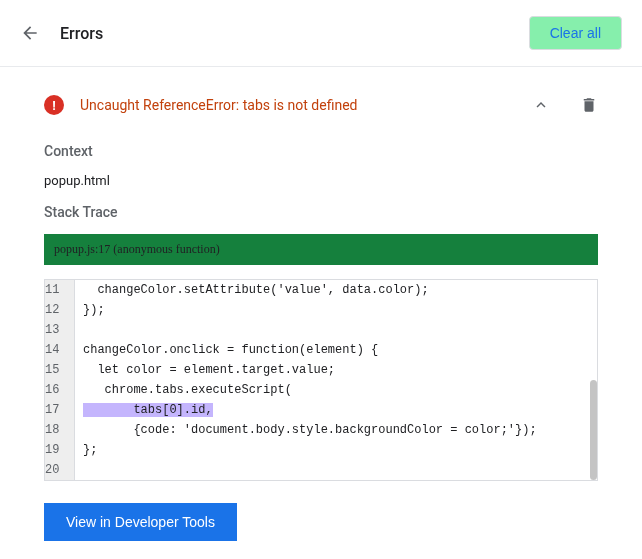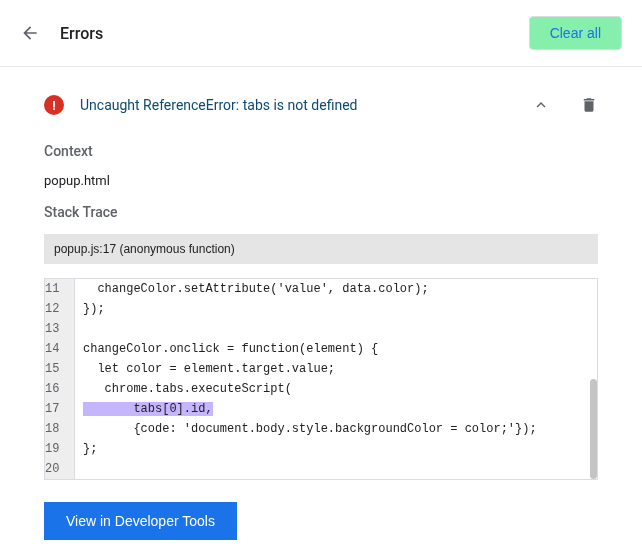--- a/index.html
+++ b/index.html
@@ -62,21 +62,21 @@
       justify-content: center;
       color: #fff;
       font-weight: bold;
       font-size: 13px;
       margin-right: 16px;
       flex-shrink: 0;
     }
     .error-message {
       flex: 1;
       font-size: 14px;
-      color: #0c4a6e;
+      color: #c2410c;
     }
     .chevron-up {
       color: #5f6368;
       cursor: pointer;
       margin-right: 30px;
       display: flex;
     }
     .trash-icon {
       color: #5f6368;
       cursor: pointer;
@@ -88,23 +88,23 @@
       color: #5f6368;
       margin-top: 16px;
       margin-bottom: 14px;
     }
     .context-value {
       font-size: 13px;
       color: #202124;
       margin-bottom: 5px;
     }
     .stack-frame {
-      background: #e5e5e5;
+      background: #15803d;
       padding: 8px 10px;
-      font-family: Liberation Sans, sans-serif;
+      font-family: Liberation Serif, serif;
       font-size: 12px;
       color: #202124;
     }
     .code-container {
       border: 1px solid #dadce0;
       margin-top: 14px;
       position: relative;
     }
     .code-scroll-indicator {
       position: absolute;

